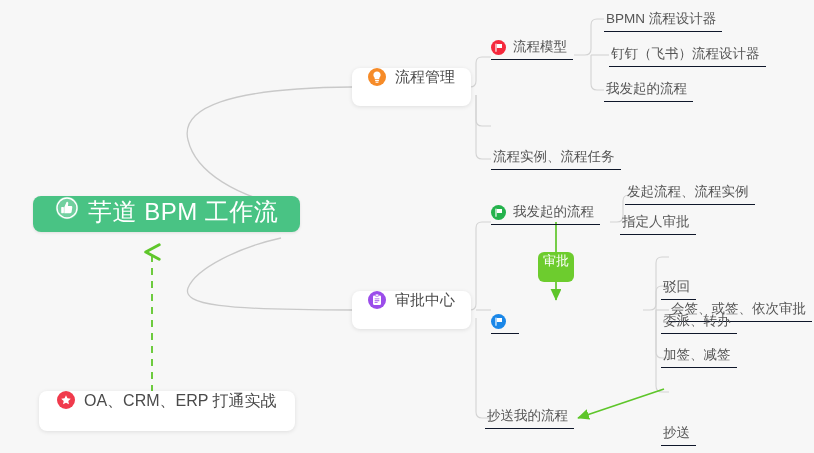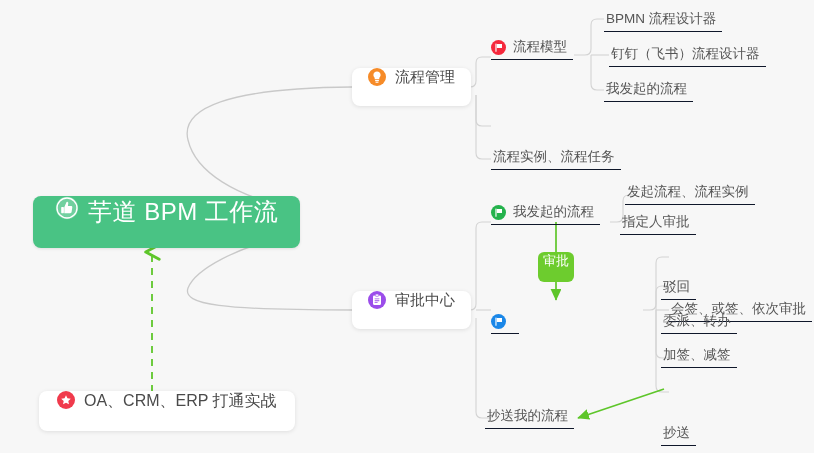--- a/index.html
+++ b/index.html
@@ -35,21 +35,21 @@
     align-items: flex-start;
     white-space: nowrap;
     box-sizing: border-box;
   }
 
   
   .node-root {
     background: #49c384;
     border-radius: 8px;
     padding: 0 22px;
-    height: 52px;
+    height: 36px;
     box-shadow: 0 1px 3px rgba(0,0,0,0.10);
   }
   .node-root .node-label {
     color: #ffffff;
     font-size: 24px;
     letter-spacing: 0.5px;
   }
 
   
   .node-card {

